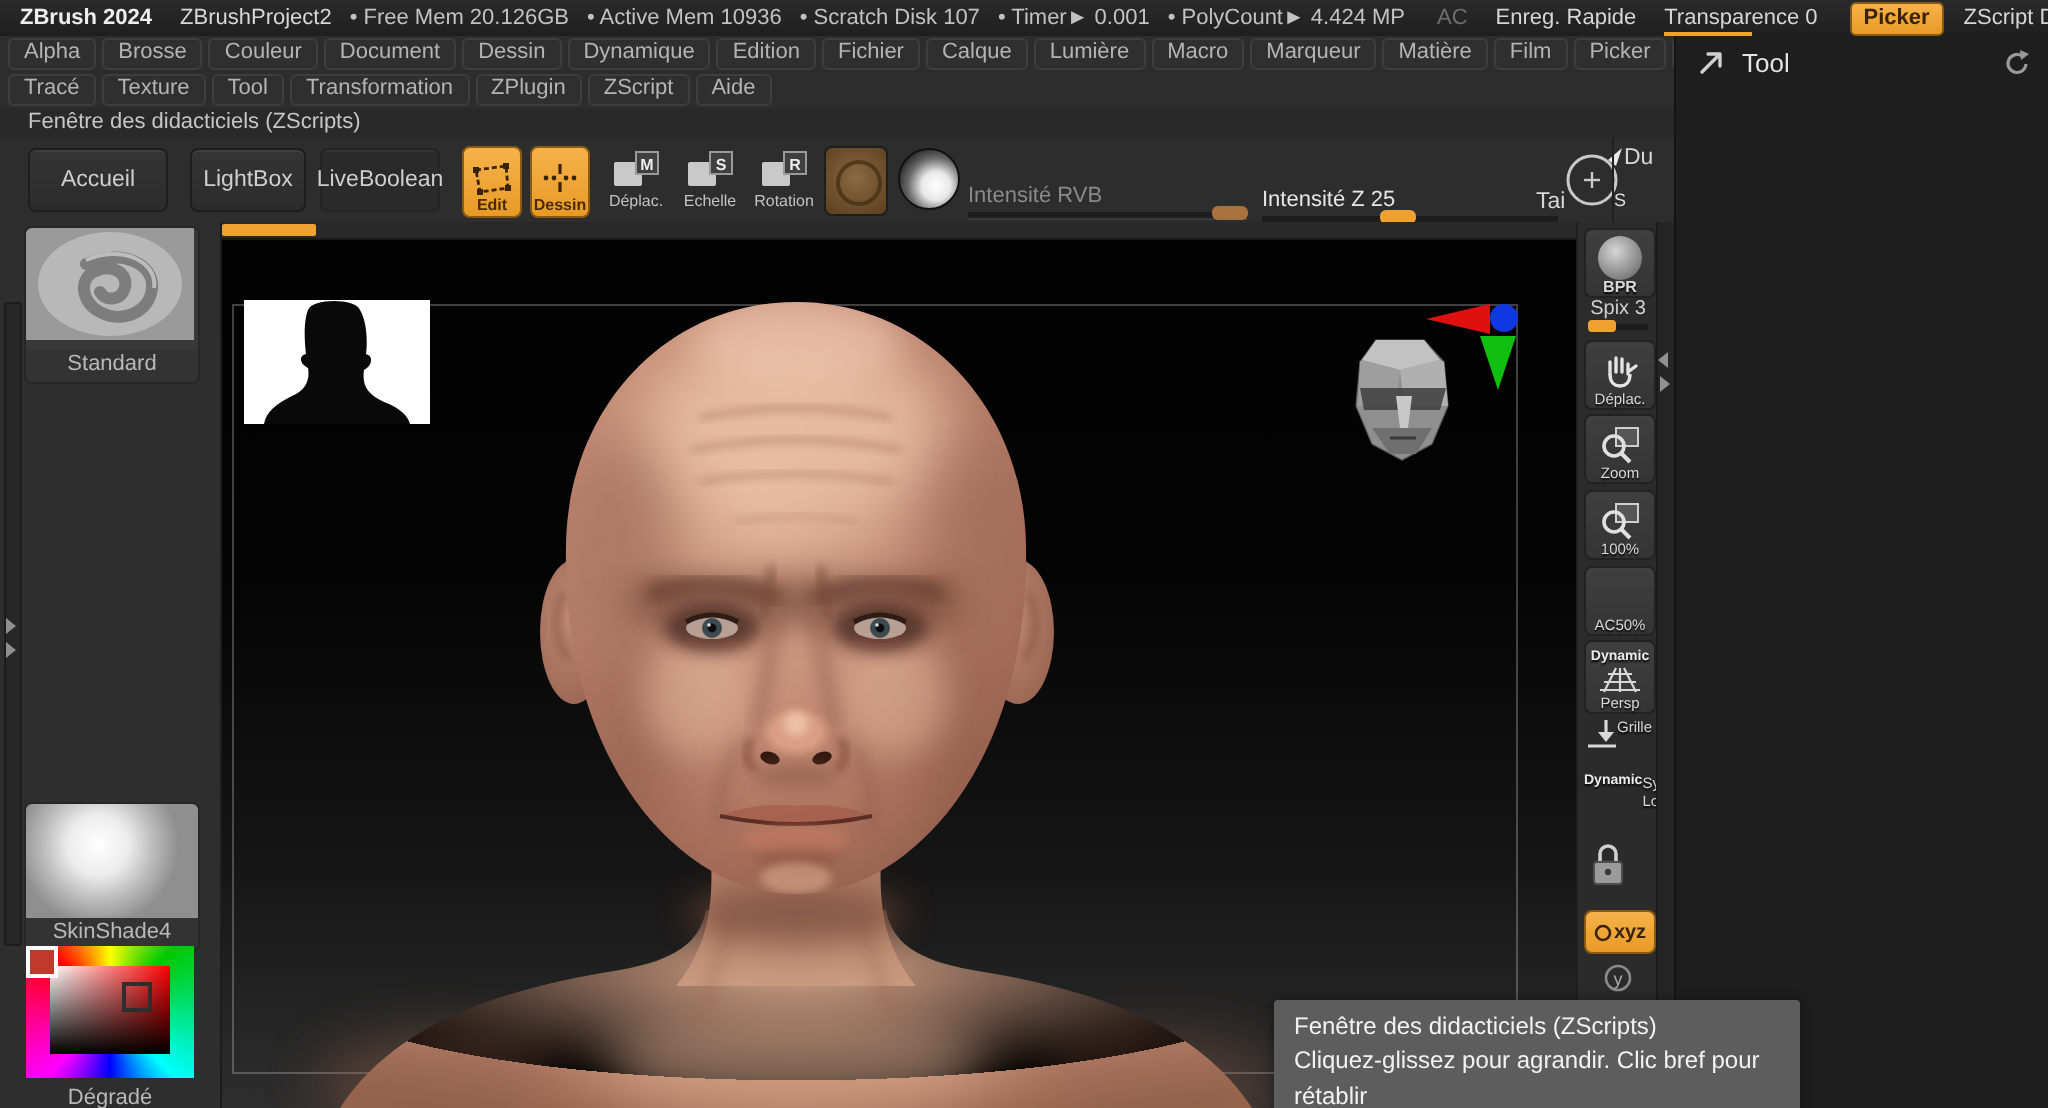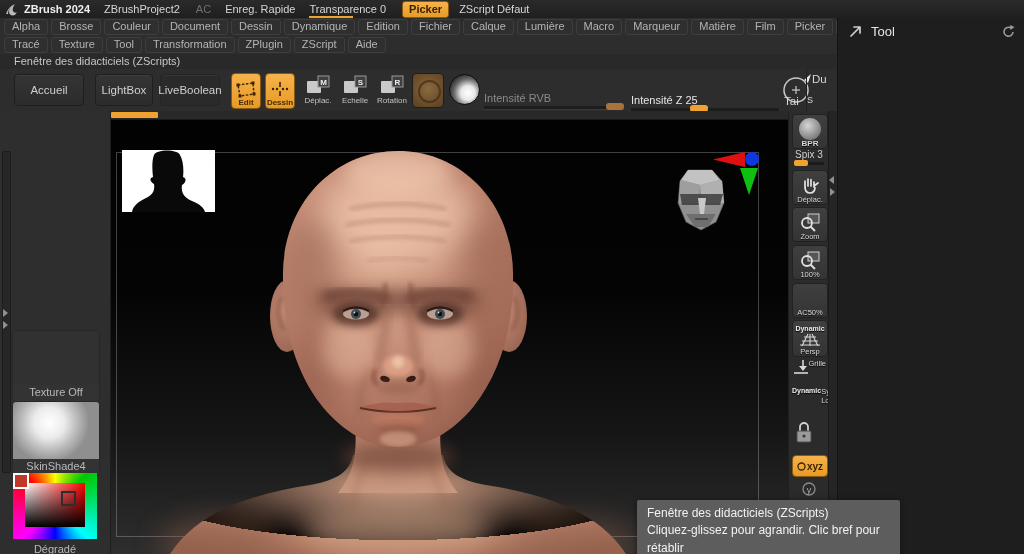--- a/index.html
+++ b/index.html
@@ -82,20 +82,28 @@
 <body>
 
 <div id="app">
 
   <div id="titlebar" class="abs">
     <svg width="14" height="14" style="margin-left:4px">
       <path d="M2,12 C4,6 7,4 11,2 C9,5 8,7 9,9 C10,11 12,11 13,10 L11,13 C8,14 5,13 5,10 C5,8 6,6 7,5 C5,7 4,9 4,12 Z" fill="#b9b9b9"></path>
     </svg>
     <span class="app">ZBrush 2024</span>
     <span class="proj">ZBrushProject2</span>
+    <span style="display:flex;">
+
+    <span class="tb-stat">• Free Mem 20.126GB</span>
+        <span class="tb-stat">• Active Mem 10936</span>
+        <span class="tb-stat">• Scratch Disk 107</span>
+        <span class="tb-stat">• Timer► 0.001</span>
+        <span class="tb-stat">• PolyCount► 4.424 MP</span>
+      </span>
     <span class="tb-dim">AC</span>
     <span class="tb-item">Enreg. Rapide</span>
     <span class="tb-transp">
       <span>Transparence 0</span>
       <span class="underline"></span>
     </span>
     <span class="menus-btn">Picker</span>
     <span class="zscript">ZScript Défaut</span>
 
   </div>
@@ -223,21 +231,21 @@
 
     <svg class="abs" style="left:780px;top:2px;" width="38" height="38">
       <circle cx="16" cy="19" r="12" fill="none" stroke="#c9c9c9" stroke-width="1.5"></circle>
       <line x1="16" y1="15" x2="16" y2="23" stroke="#c9c9c9" stroke-width="1.2"></line>
       <line x1="12" y1="19" x2="20" y2="19" stroke="#c9c9c9" stroke-width="1.2"></line>
       <polygon points="24,9 31,3 28,12" fill="#e8e8e8"></polygon>
       <text x="27" y="32" font-size="9" fill="#ddd" font-family="Liberation Sans,sans-serif">S</text>
     </svg>
     <div class="abs" style="left:806px;top:0;width:1px;height:42px;background:#1f1f1f;"></div>
     <span class="clip-label" style="left:812px;top:4px;">Du</span>
-    <span class="clip-label" style="left:784px;top:26px;">Tai</span>
+    <span class="clip-label" style="left:768px;top:26px;">Tai</span>
   </div>
 
   <div id="canvaszone" class="abs">
     <div id="canvas-topstrip">
       <div id="lightbox-bar"></div>
     </div>
     <div id="docframe"></div>
 
     <div id="alphathumb">
       <svg width="93" height="62">
@@ -368,23 +376,28 @@
       <polygon points="48,50 56,50 54,66 50,66" fill="#c8c8c8"></polygon>
       <polygon points="36,66 66,66 58,79 45,79" fill="#6f6f6f"></polygon>
       <line x1="45" y1="71" x2="58" y2="71" stroke="#3a3a3a" stroke-width="1.5"></line>
       <polygon points="63,11.5 95,4 95,19" fill="#e01010"></polygon>
       <circle cx="102" cy="11" r="7" fill="#1038e0"></circle>
       <polygon points="90,20 108,20 99,47" fill="#10c010"></polygon>
     </svg>
   </div>
 
   <div id="lefttray" class="abs">
-    <div class="tray-item" style="top:219px;">
-      <div class="tray-img" style="height:54px;background:#313131;"></div>
-      <div class="tray-label">Texture Off</div>
+    <div class="tray-item" style="top:2px;">
+      <svg class="tray-img" width="84" height="56">
+        <rect width="84" height="56" fill="#9a9a9a"></rect>
+        <ellipse cx="42" cy="28" rx="36" ry="26" fill="#b8b8b8"></ellipse>
+        <path d="M30,18 C48,10 64,18 63,30 C62,42 48,48 37,42 C27,37 26,24 36,21 C45,18 52,24 49,31 C47,36 40,37 37,32" fill="none" stroke="#7d7d7d" stroke-width="6" stroke-linecap="round"></path>
+        <path d="M30,16 C48,8 66,17 64,30" fill="none" stroke="#d8d8d8" stroke-width="2" opacity="0.7"></path>
+      </svg>
+      <div class="tray-label">Standard</div>
     </div>
     <div class="tray-item" style="top:290px;">
       <div class="tray-img" style="height:57px;background:radial-gradient(circle 40px at 42% 36%, #ffffff 0%, #ececec 38%, #bdbdbd 68%, #8f8f8f 100%);"></div>
       <div class="tray-label">SkinShade4</div>
     </div>
 
     <div class="abs" style="left:13px;top:362px;width:84px;height:66px;background:conic-gradient(from 315deg, #ff0000 0deg, #ffff00 45deg, #00c800 90deg, #00ffff 180deg, #0000ff 225deg, #ff00ff 270deg, #ff0000 360deg);">
       <div style="position:absolute;left:12px;top:10px;right:12px;bottom:12px;
                   background:linear-gradient(to bottom, rgba(0,0,0,0), #000), linear-gradient(to right, #ffffff, #ff0000);"></div>
       <div style="position:absolute;left:0;top:0;width:12px;height:12px;background:#c0392b;border:2px solid #fff;"></div>

